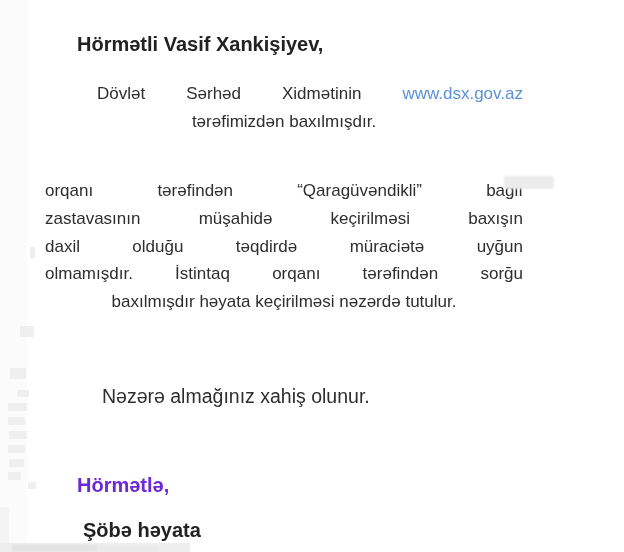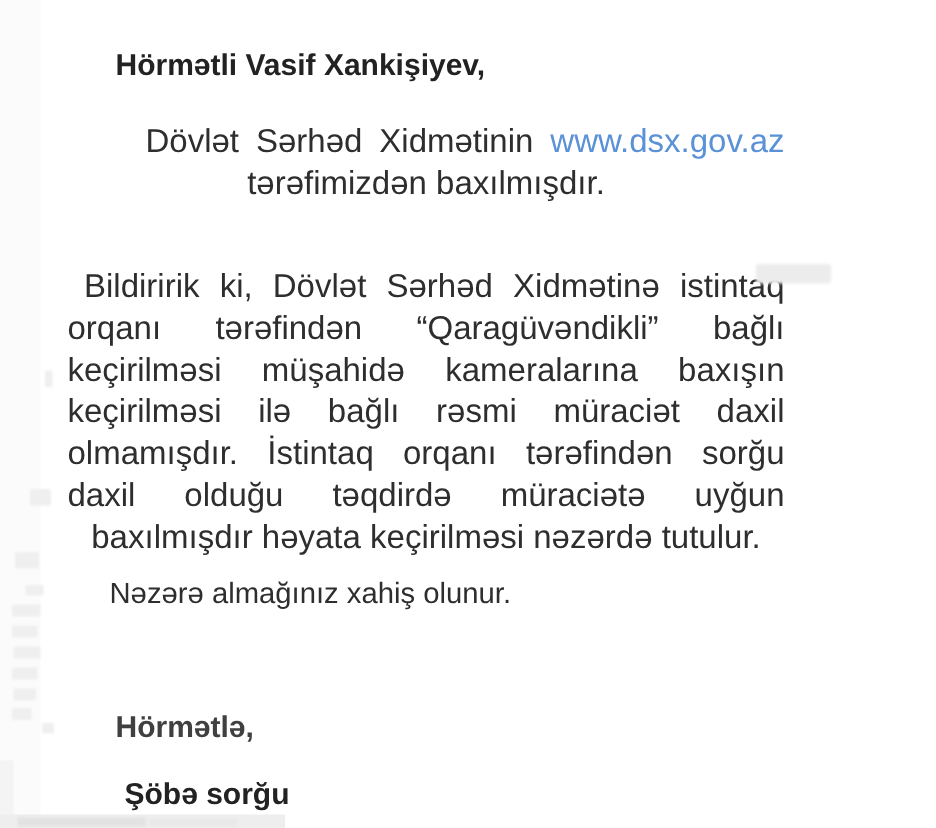--- a/index.html
+++ b/index.html
@@ -20,36 +20,36 @@
     width: 27px; height: 552px;
     background: #fbfbfb;
   }
   .greeting {
     position: absolute; left: 77px; top: 30px;
     font-size: 20px; font-weight: bold; color: #222222;
     line-height: 28px; white-space: nowrap;
   }
   .para {
     position: absolute; left: 45px; width: 478px;
-    font-size: 22px; line-height: 27.8px; color: #2e2e2e;
+    font-size: 17px; line-height: 27.8px; color: #2e2e2e;
   }
   .para-1 { top: 80px; }
   .para-2 { top: 177px; }
   .line { text-align: justify; text-align-last: justify; }
   .line.last { text-align: center; text-align-last: auto; }
   .indent-p1 { padding-left: 52px; }
   .indent-p2 { padding-left: 11px; }
   .link { color: #5a91d7; text-decoration: none; cursor: pointer; }
   .para-3 {
-    position: absolute; left: 73px; top: 383px;
+    position: absolute; left: 102px; top: 383px;
     font-size: 19.5px; line-height: 27.8px; color: #2e2e2e; white-space: nowrap;
   }
   .closing {
     position: absolute; left: 77px; top: 471px;
-    font-size: 20px; font-weight: bold; color: #404040;
+    font-size: 20px; font-weight: bold; color: #6d28d9;
     line-height: 28px; white-space: nowrap;
   }
   .signature {
     position: absolute; left: 83px; top: 516px;
     font-size: 20px; font-weight: bold; color: #222222;
     line-height: 28px; white-space: nowrap;
   }
   
   .ghost {
     position: absolute;
@@ -99,33 +99,31 @@
 
   <div class="para para-1">
     <div class="line indent-p1">
       <span>Dövlət Sərhəd Xidmətinin</span>
       <a class="link">www.dsx.gov.az</a>
     </div>
     <div class="line last">tərəfimizdən baxılmışdır.</div>
   </div>
 
   <div class="para para-2">
-    <div class="line indent-p2">Bildiririk ki, Dövlət Sərhəd Xidmətinə istintaq</div>
     <div class="line">orqanı tərəfindən “Qaragüvəndikli” bağlı</div>
-    <div class="line">keçirilməsi müşahidə kameralarına baxışın</div>
-    <div class="line">keçirilməsi ilə bağlı rəsmi müraciət daxil</div>
+    <div class="line">zastavasının müşahidə keçirilməsi baxışın</div>
+    <div class="line">daxil olduğu təqdirdə müraciətə uyğun</div>
     <div class="line">olmamışdır. İstintaq orqanı tərəfindən sorğu</div>
-    <div class="line">daxil olduğu təqdirdə müraciətə uyğun</div>
     <div class="line last">baxılmışdır həyata keçirilməsi nəzərdə tutulur.</div>
   </div>
 
   <div class="para-3">Nəzərə almağınız xahiş olunur.</div>
 
   <div class="closing">Hörmətlə,</div>
-  <div class="signature">Şöbə sorğu</div>
+  <div class="signature">Şöbə həyata</div>
 
   <div class="ghost-wm"></div>
   <div class="ghost g1"></div>
   <div class="ghost g2"></div>
   <div class="ghost g3"></div>
   <div class="ghost g4"></div>
   <div class="ghost g5"></div>
   <div class="ghost g6"></div>
   <div class="ghost g7"></div>
   <div class="ghost g8"></div>

